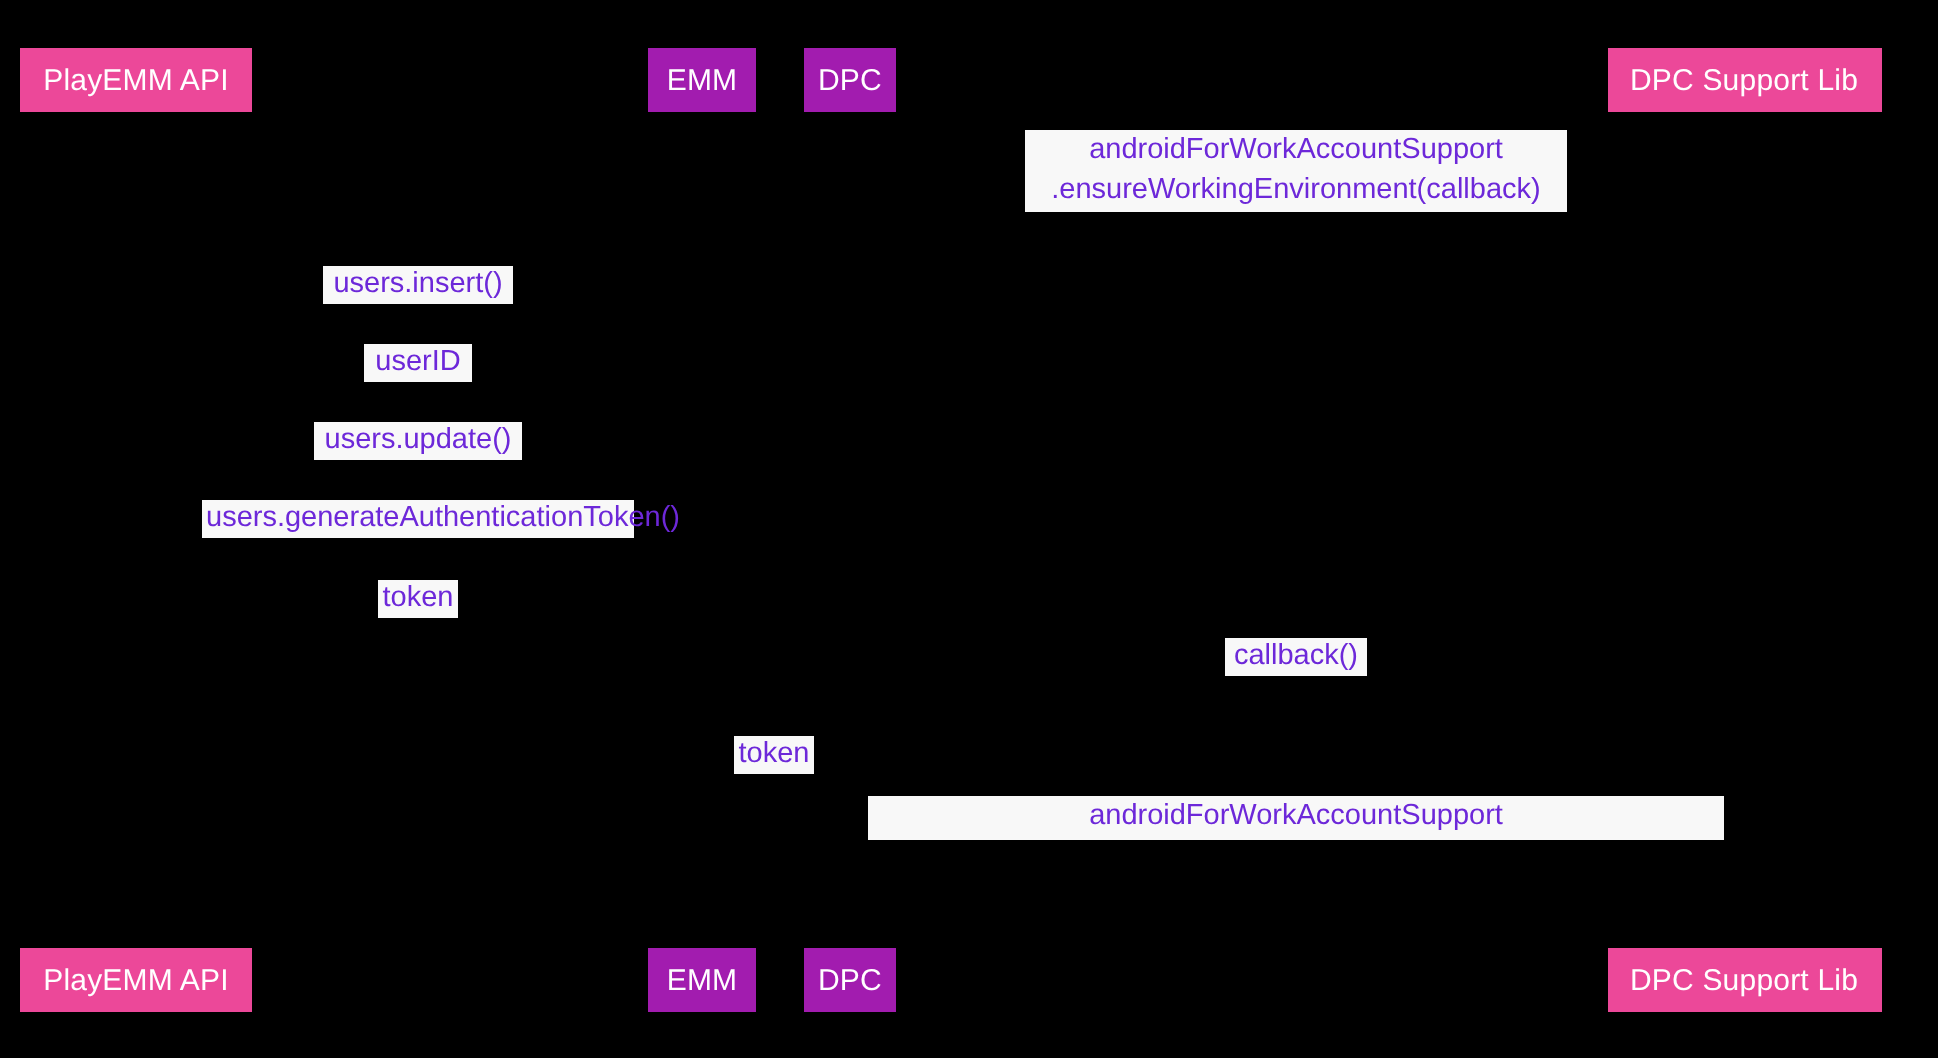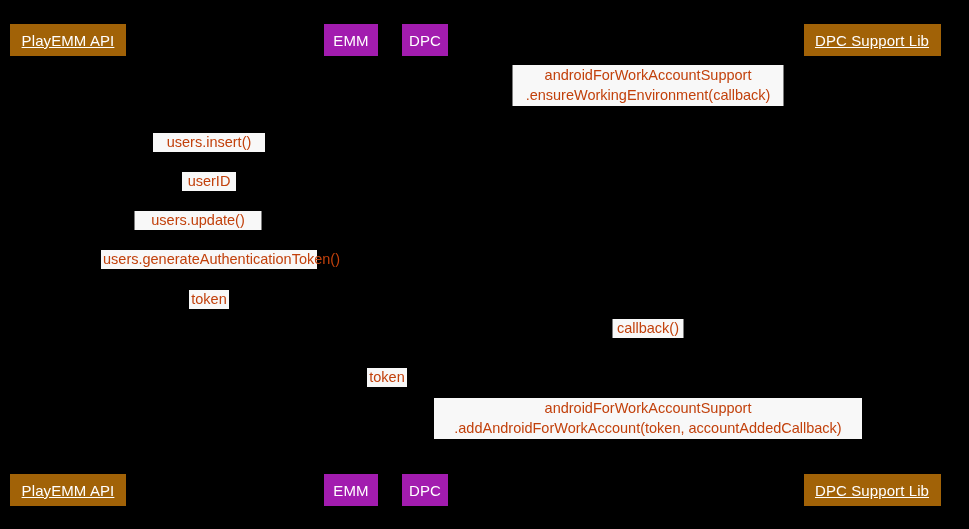--- a/index.html
+++ b/index.html
@@ -29,34 +29,34 @@
     box-sizing: border-box;
     display: flex;
     align-items: center;
     justify-content: center;
     color: #ffffff;
     font-size: 15px;
     line-height: 1;
     white-space: nowrap;
     letter-spacing: 0.1px;
   }
-  .participant.green { background: #a16207; text-decoration: underline; }
+  .participant.green { background: #ec4899; }
   .participant.blue  { background: #a21caf; }
 
   .lifeline {
     position: absolute;
     width: 1px;
     background: transparent;
   }
 
   .msg-label {
     position: absolute;
     box-sizing: border-box;
     background: #f8f8f8;
-    color: #c2410c;
+    color: #6d28d9;
     font-size: 14.5px;
     line-height: 19px;
     white-space: pre;
     text-align: center;
     padding: 0 2px;
     transform: translateX(-50%);
   }
   .msg-label.two-line {
     line-height: 19.5px;
     padding: 1px 2px 1px 2px;
@@ -88,21 +88,21 @@
       <span>DPC</span>
     </div>
     <div class="participant green" style="left: 803.5px; top: 474px; width: 137px; height: 32px;">
       <span>DPC Support Lib</span>
     </div>
     <div class="lifeline" style="left: 68px; top: 56px; height: 418px;"></div>
     <div class="lifeline" style="left: 351px; top: 56px; height: 418px;"></div>
     <div class="lifeline" style="left: 425px; top: 56px; height: 418px;"></div>
     <div class="lifeline" style="left: 872px; top: 56px; height: 418px;"></div>
     <div class="msg-label two-line" style="left: 648px; top: 65px; width: 271px;"><div>androidForWorkAccountSupport</div><div>.ensureWorkingEnvironment(callback)</div></div>
-    <div class="msg-label" style="left: 209px; top: 133px; width: 112px;"><div>users.insert()</div></div>
+    <div class="msg-label" style="left: 209px; top: 133px; width: 95px;"><div>users.insert()</div></div>
     <div class="msg-label" style="left: 209px; top: 172px; width: 54px;"><div>userID</div></div>
-    <div class="msg-label" style="left: 198px; top: 211px; width: 127px;"><div>users.update()</div></div>
+    <div class="msg-label" style="left: 209px; top: 211px; width: 104px;"><div>users.update()</div></div>
     <div class="msg-label" style="left: 209px; top: 250px; width: 216px;"><div>users.generateAuthenticationToken()</div></div>
     <div class="msg-label" style="left: 209px; top: 290px; width: 40px;"><div>token</div></div>
     <div class="msg-label" style="left: 648px; top: 319px; width: 71px;"><div>callback()</div></div>
     <div class="msg-label" style="left: 387px; top: 368px; width: 40px;"><div>token</div></div>
-    <div class="msg-label two-line" style="left: 648px; top: 398px; width: 428px;"><div>androidForWorkAccountSupport</div><div>.addAndroidForWorkAccount(token, accountAddedCallback)</div></div>
+    <div class="msg-label two-line" style="left: 648px; top: 398px; width: 428px;"><div>androidForWorkAccountSupport</div></div>
   </div>
 
 </body></html>

